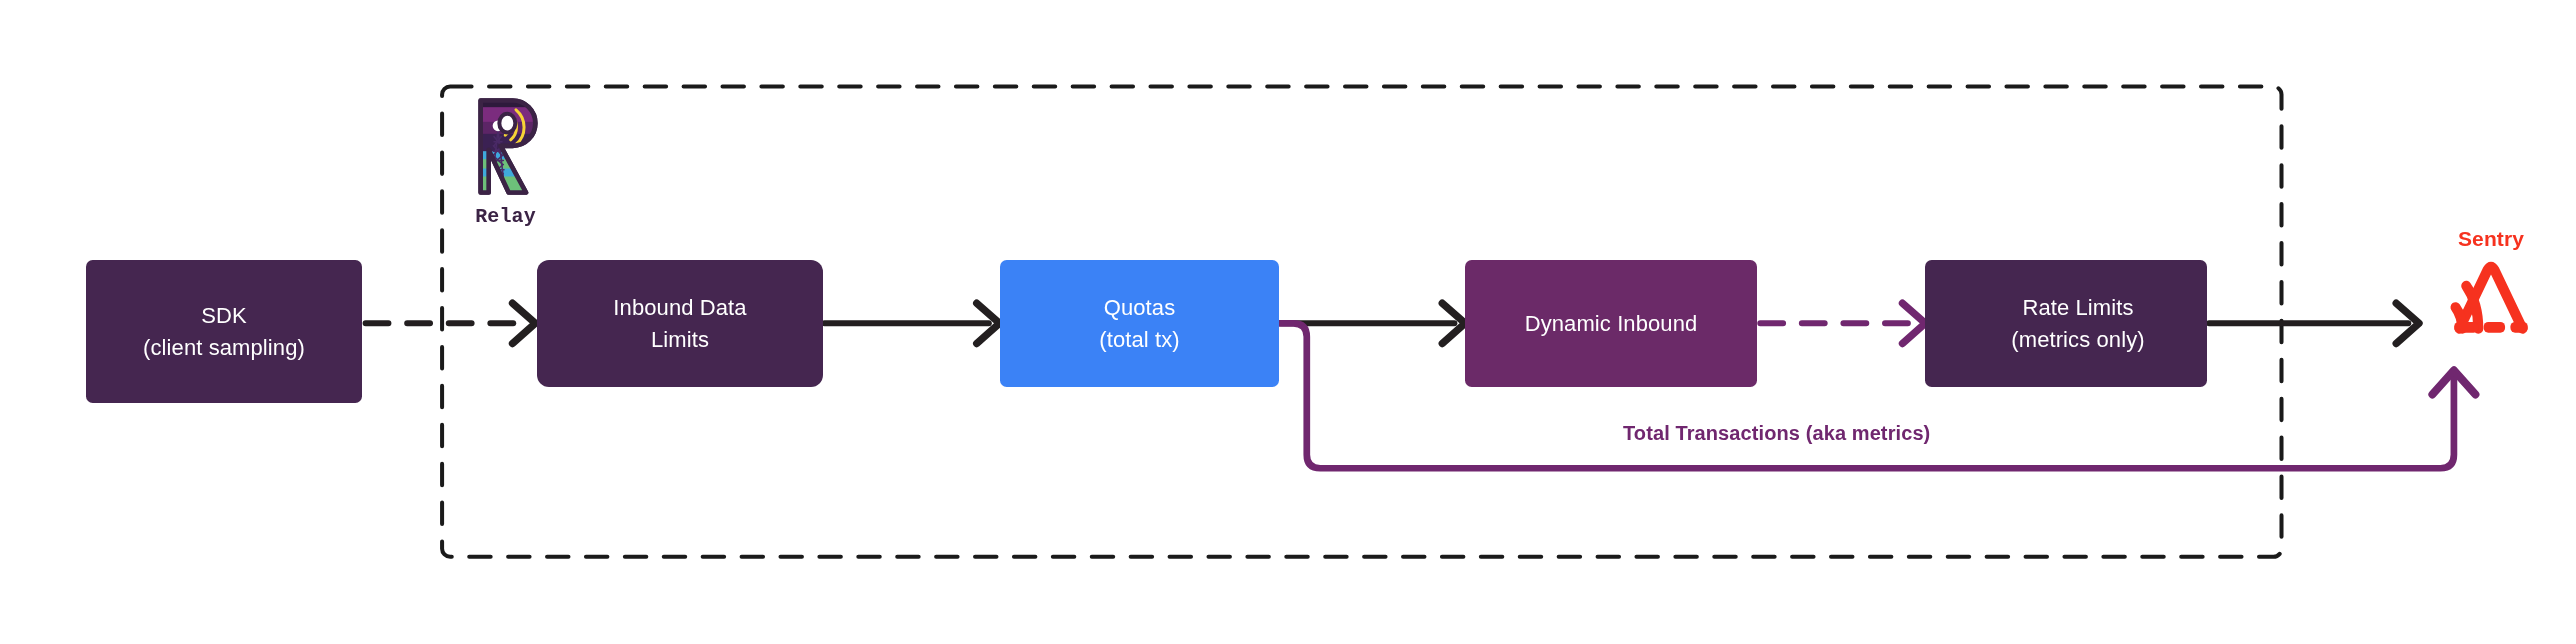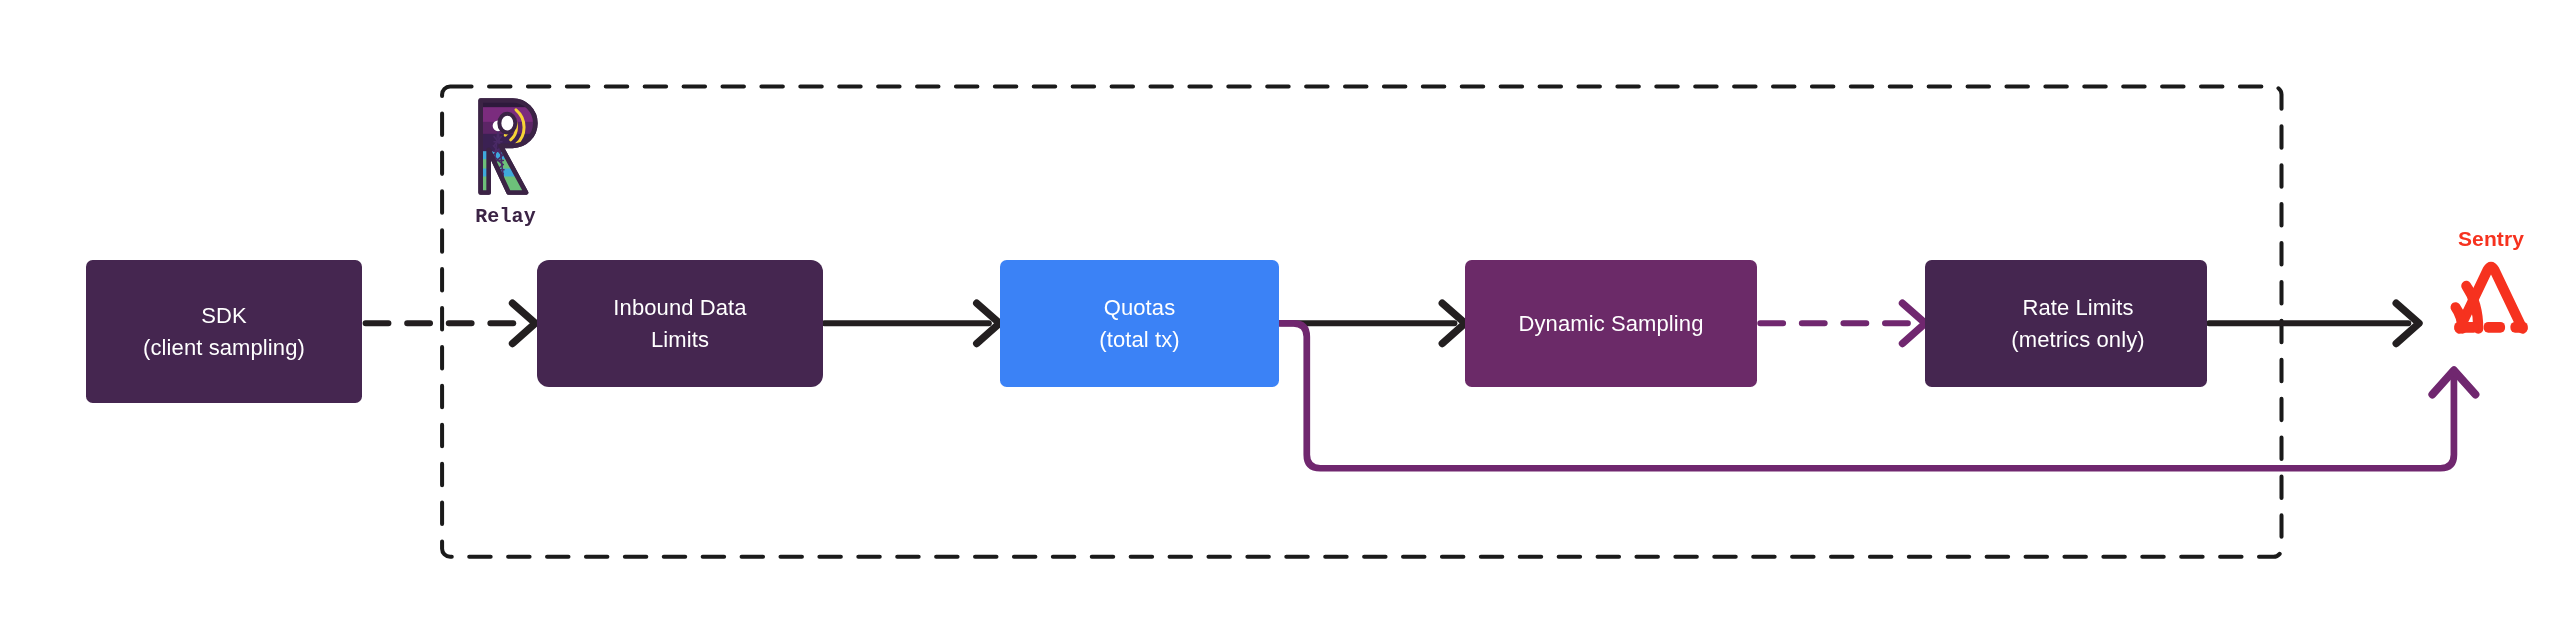--- a/index.html
+++ b/index.html
@@ -238,23 +238,24 @@
     <span class="ln">Inbound Data</span>
     <span class="ln">Limits</span>
   </div>
 
   <div class="node" id="node-quotas">
     <span class="ln">Quotas</span>
     <span class="ln">(total tx)</span>
   </div>
 
   <div class="node" id="node-dynamic">
-    <span class="ln">Dynamic Sampling</span>
+    <span class="ln">Dynamic Inbound</span>
   </div>
 
   <div class="node" id="node-ratelimits">
     <span class="ln">Rate Limits</span>
     <span class="ln">(metrics only)</span>
   </div>
 
+  <div id="metrics-label">Total Transactions (aka metrics)</div>
 
 </div>
 
 
 </body></html>

